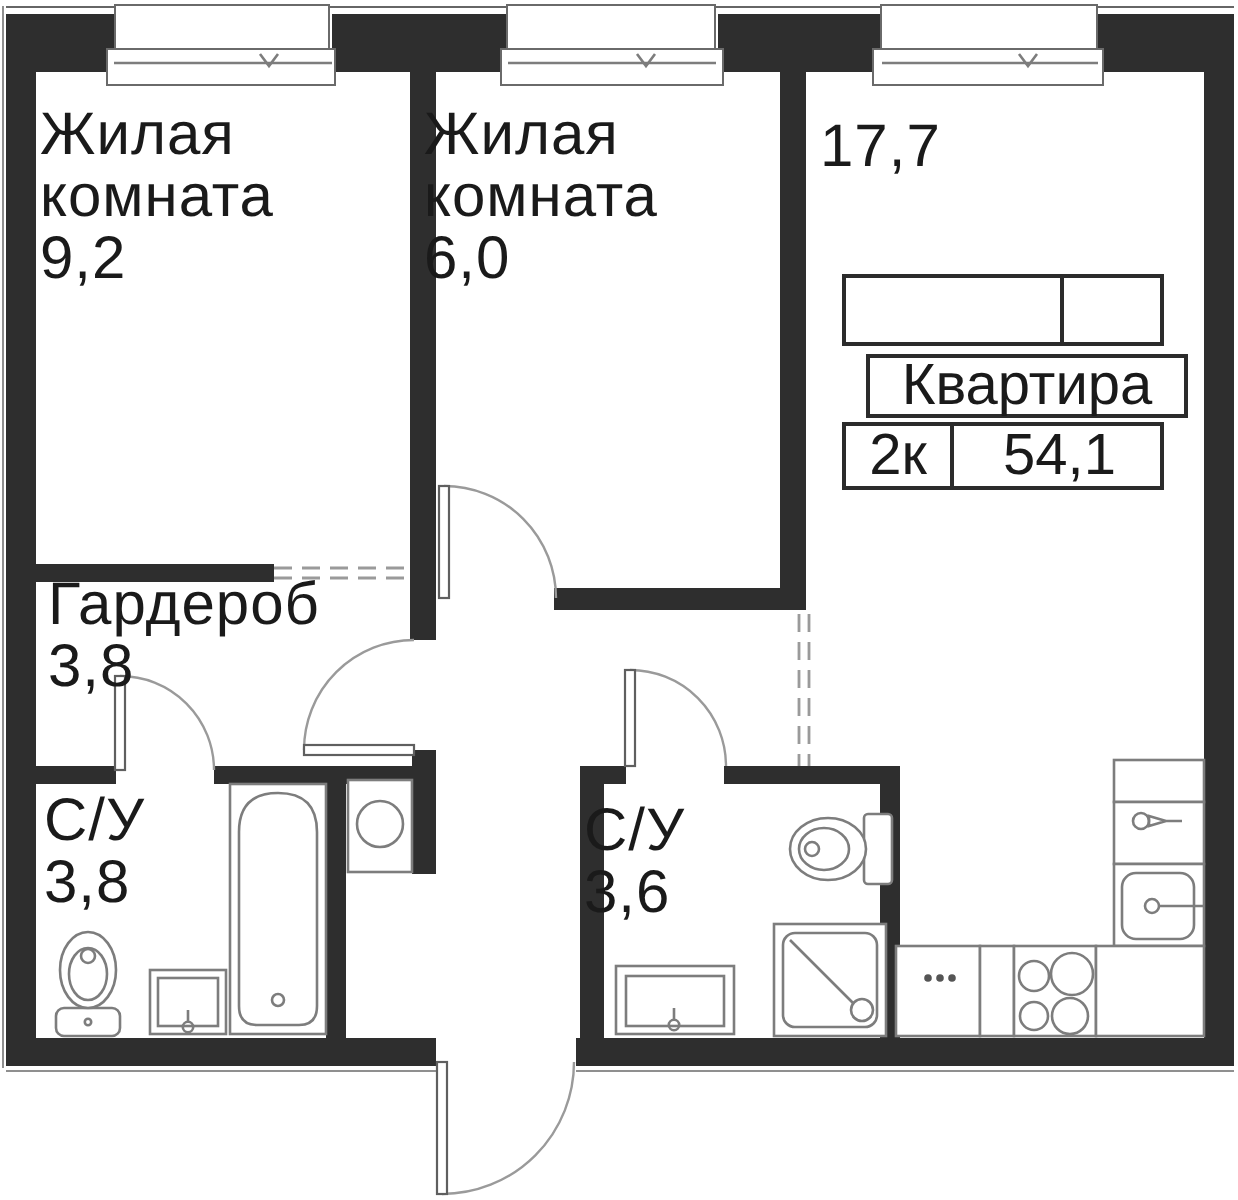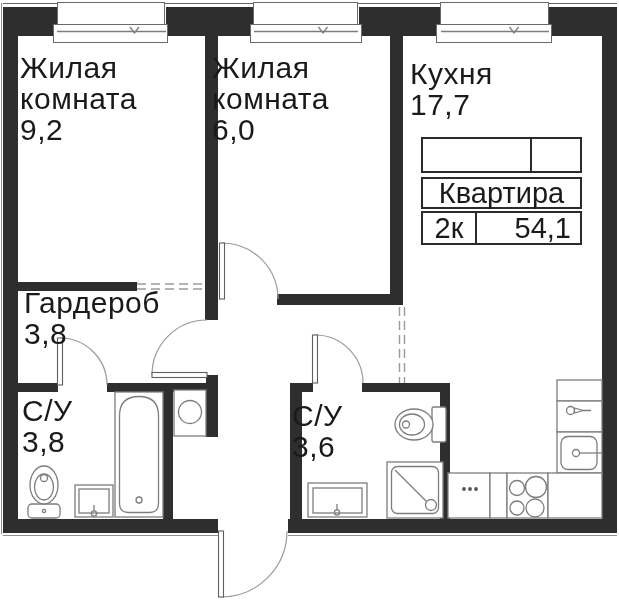--- a/index.html
+++ b/index.html
@@ -16,24 +16,24 @@
   svg.overlay{position:absolute; left:0; top:0; z-index:4;}
   .label{
     position:absolute; z-index:5; display:flex; flex-direction:column; align-items:flex-start;
     font-size:30px; line-height:31px; letter-spacing:0.5px; color:var(--text); white-space:nowrap;
   }
   .itable{position:absolute; left:421px; top:137px; width:161px; height:108px; z-index:5; font-size:29px;}
   .itable .row{position:absolute; left:0; width:161px; border:2px solid var(--tborder); box-sizing:border-box; background:#fff; display:flex;}
   .r1{top:0; height:36px;}
   .r1 .c-a{width:107px; height:100%;}
   .r1 .c-b{flex:1; border-left:2px solid var(--tborder); height:100%;}
-  .r2{top:40px; height:32px; align-items:center; justify-content:center;}
+  .r2{top:40px; height:32px; align-items:center; justify-content:center;margin-left:12px;}
   .r3{top:74px; height:34px;align-items:center;}
   .r3 .c-a{width:52px; display:flex; align-items:center; justify-content:center; border-right:2px solid var(--tborder);}
-  .r3 .c-b{flex:1; display:flex; align-items:center; justify-content:flex-end; padding-right:9px;}
+  .r3 .c-b{flex:1; display:flex; align-items:center; justify-content:flex-end; padding-right:22px;}
   
   .s{stroke:#7d7d7d; fill:none; stroke-width:1.3;}
   .sf{stroke:#7d7d7d; fill:#fff; stroke-width:1.3;}
   .leaf{fill:#fff; stroke:#5f5f5f; stroke-width:1.1;}
   .arc{stroke:#9a9a9a; fill:none; stroke-width:1.2;}
   .dash{stroke:#9a9a9a; fill:none; stroke-width:1.4; stroke-dasharray:9 5;}
   .dot{fill:#555; stroke:none;}
 </style>
 </head>
 <body>
@@ -192,21 +192,20 @@
     <div>Жилая</div>
     <div>комната</div>
     <div>9,2</div>
   </div>
   <div class="label" style="left:212px;top:52px;width:176px;">
     <div>Жилая</div>
     <div>комната</div>
     <div>6,0</div>
   </div>
   <div class="label" style="left:410px;top:58px;width:182px;">
-    <div>Кухня</div>
     <div>17,7</div>
   </div>
   <div class="label" style="left:24px;top:287px;width:178px;">
     <div>Гардероб</div>
     <div>3,8</div>
   </div>
   <div class="label" style="left:22px;top:395px;width:100px;">
     <div>С/У</div>
     <div>3,8</div>
   </div>

